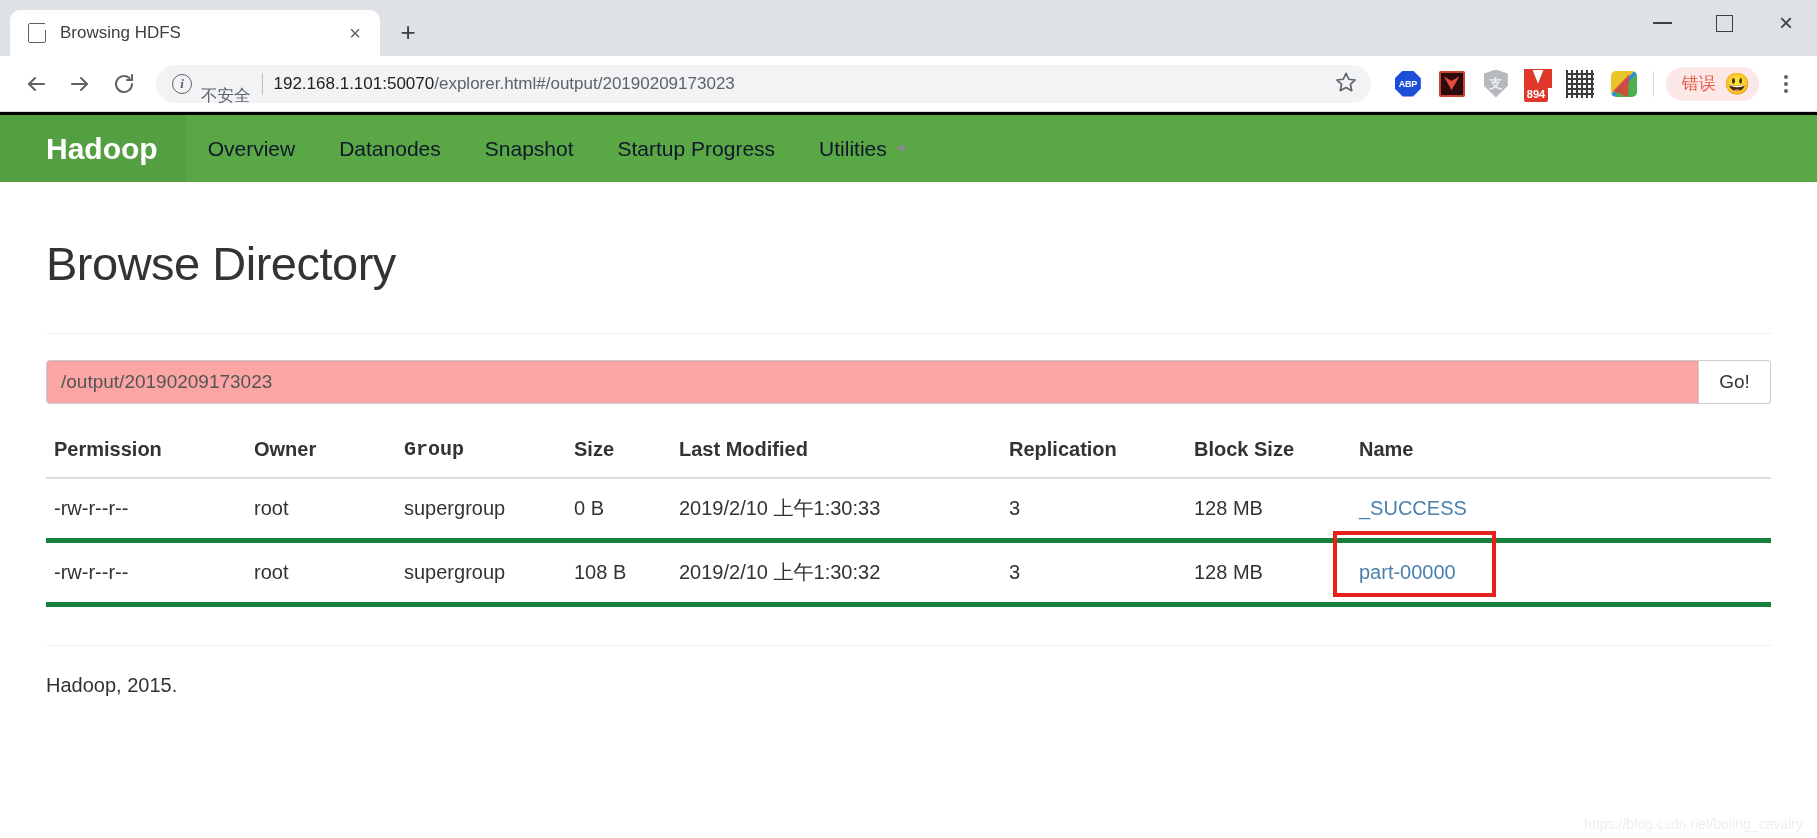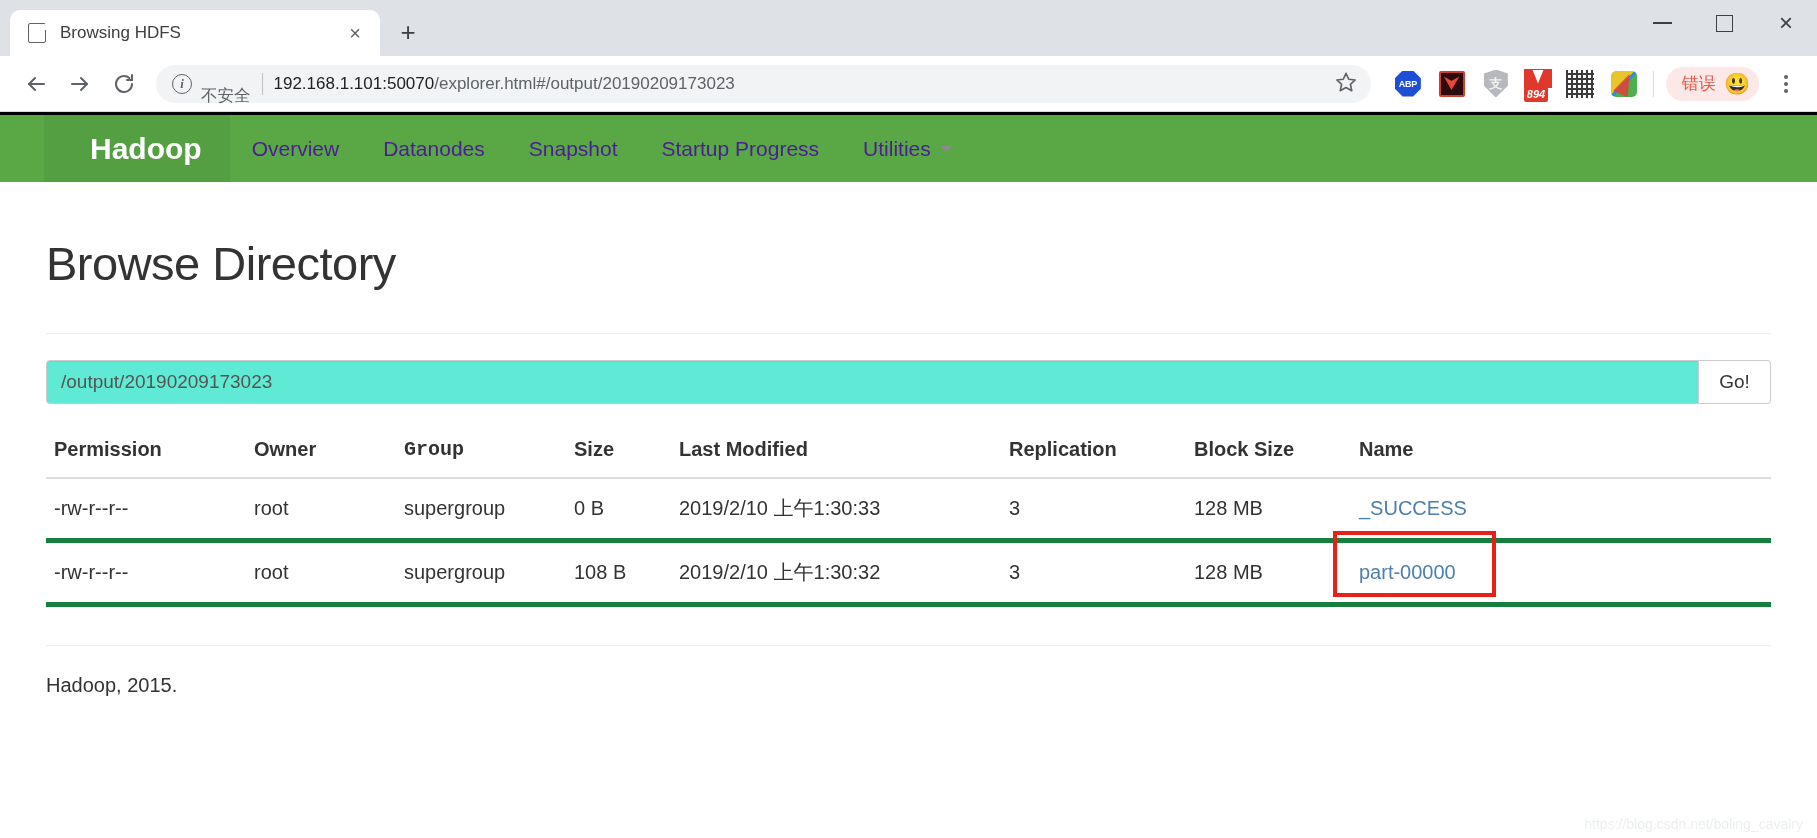--- a/index.html
+++ b/index.html
@@ -148,21 +148,21 @@
   }
   .gmail-m::before, .gmail-m::after {
     content:""; position:absolute; top:-2px; width:15px; height:21px;
     background:#e0392c;
   }
   .gmail-m::before { left:-4px; transform: skewX(22deg); }
   .gmail-m::after  { right:-4px; transform: skewX(-22deg); }
   .gmail-badge {
     position:absolute; bottom:-3px; left:1px;
     background:#e0392c; color:#fff; font-size:11px; font-weight:bold;
-    padding: 1px 3px; border-radius: 2px; line-height: 1.1; font-style: italic;
+    padding: 1px 3px; border-radius: 2px; line-height: 1.1;
   }
   .ext-qr {
     width: 28px; height: 28px;
     background:
       linear-gradient(90deg,#1a1a1a 50%, transparent 50%),
       linear-gradient(0deg,#1a1a1a 50%, transparent 50%);
     background-size: 5px 5px, 5px 5px;
     opacity: .85;
   }
   .ext-color {
@@ -196,25 +196,24 @@
   .navbar {
     height: 70px; background: #5aa746;
     border-top: 3px solid #000;
     display: flex; align-items: center;
   }
   .brand {
     color:#fff; font-size: 30px; font-weight: bold;
     padding: 0 28px 0 46px; height: 100%;
     display:flex; align-items:center;
     background: #549f41;
-    margin-left: 44px;
   }
   .nav-items { display:flex; align-items:center; height:100%; }
   .nav-link {
-    color:#4c1d95; font-size: 21px;
+    color:#0f172a; font-size: 21px;
     padding: 0 22px; height: 100%;
     display: flex; align-items: center;
   }
   .caret {
     display:inline-block; margin-left:9px;
     width:0;height:0;
     border-left:6px solid transparent; border-right:6px solid transparent;
     border-top:6px solid #8a8a8a;
   }
 
@@ -224,21 +223,21 @@
     margin-top: 54px; letter-spacing: -0.5px;
   }
   .hr { border-top: 1px solid #eeeeee; margin-top: 42px; }
 
   .inputgroup { display:flex; margin-top: 26px; }
   .pathinput {
     flex: 1; height: 44px;
     border: 1px solid #ccc; border-radius: 4px 0 0 4px;
     padding: 0 14px; font-size: 19px; color: #555;
     font-family: "Liberation Sans", sans-serif;
-    background: #5eead4; outline: none;
+    background: #fca5a5; outline: none;
     box-shadow: inset 0 1px 1px rgba(0,0,0,.06);
   }
   .gobtn {
     height: 44px; min-width: 72px;
     background: #fff; border: 1px solid #ccc; border-left: none;
     border-radius: 0 4px 4px 0;
     font-size: 19px; color: #333;
     font-family: "Liberation Sans", sans-serif;
     cursor: pointer;
   }

